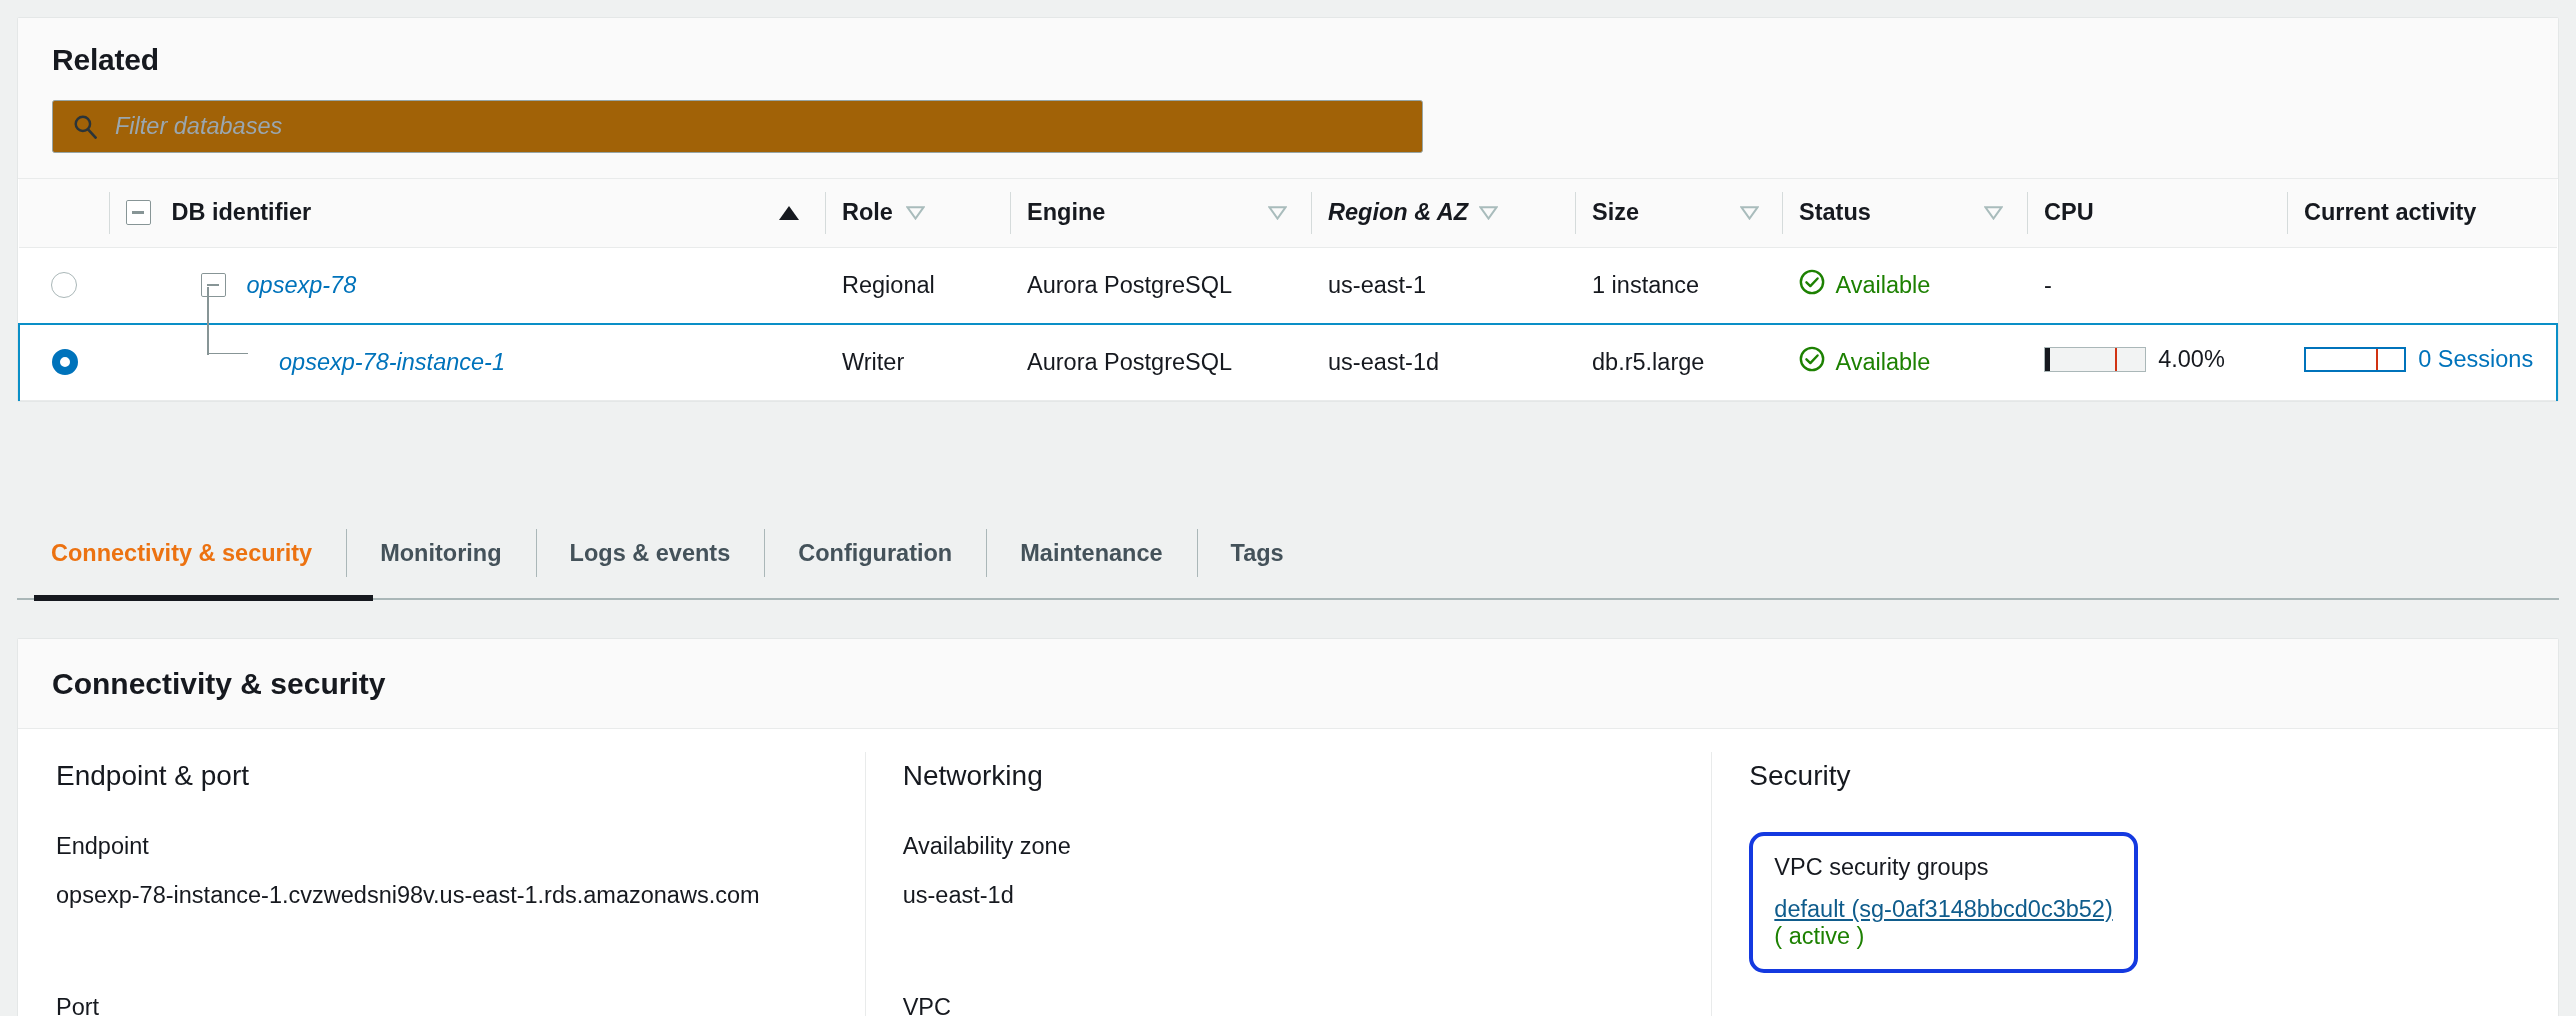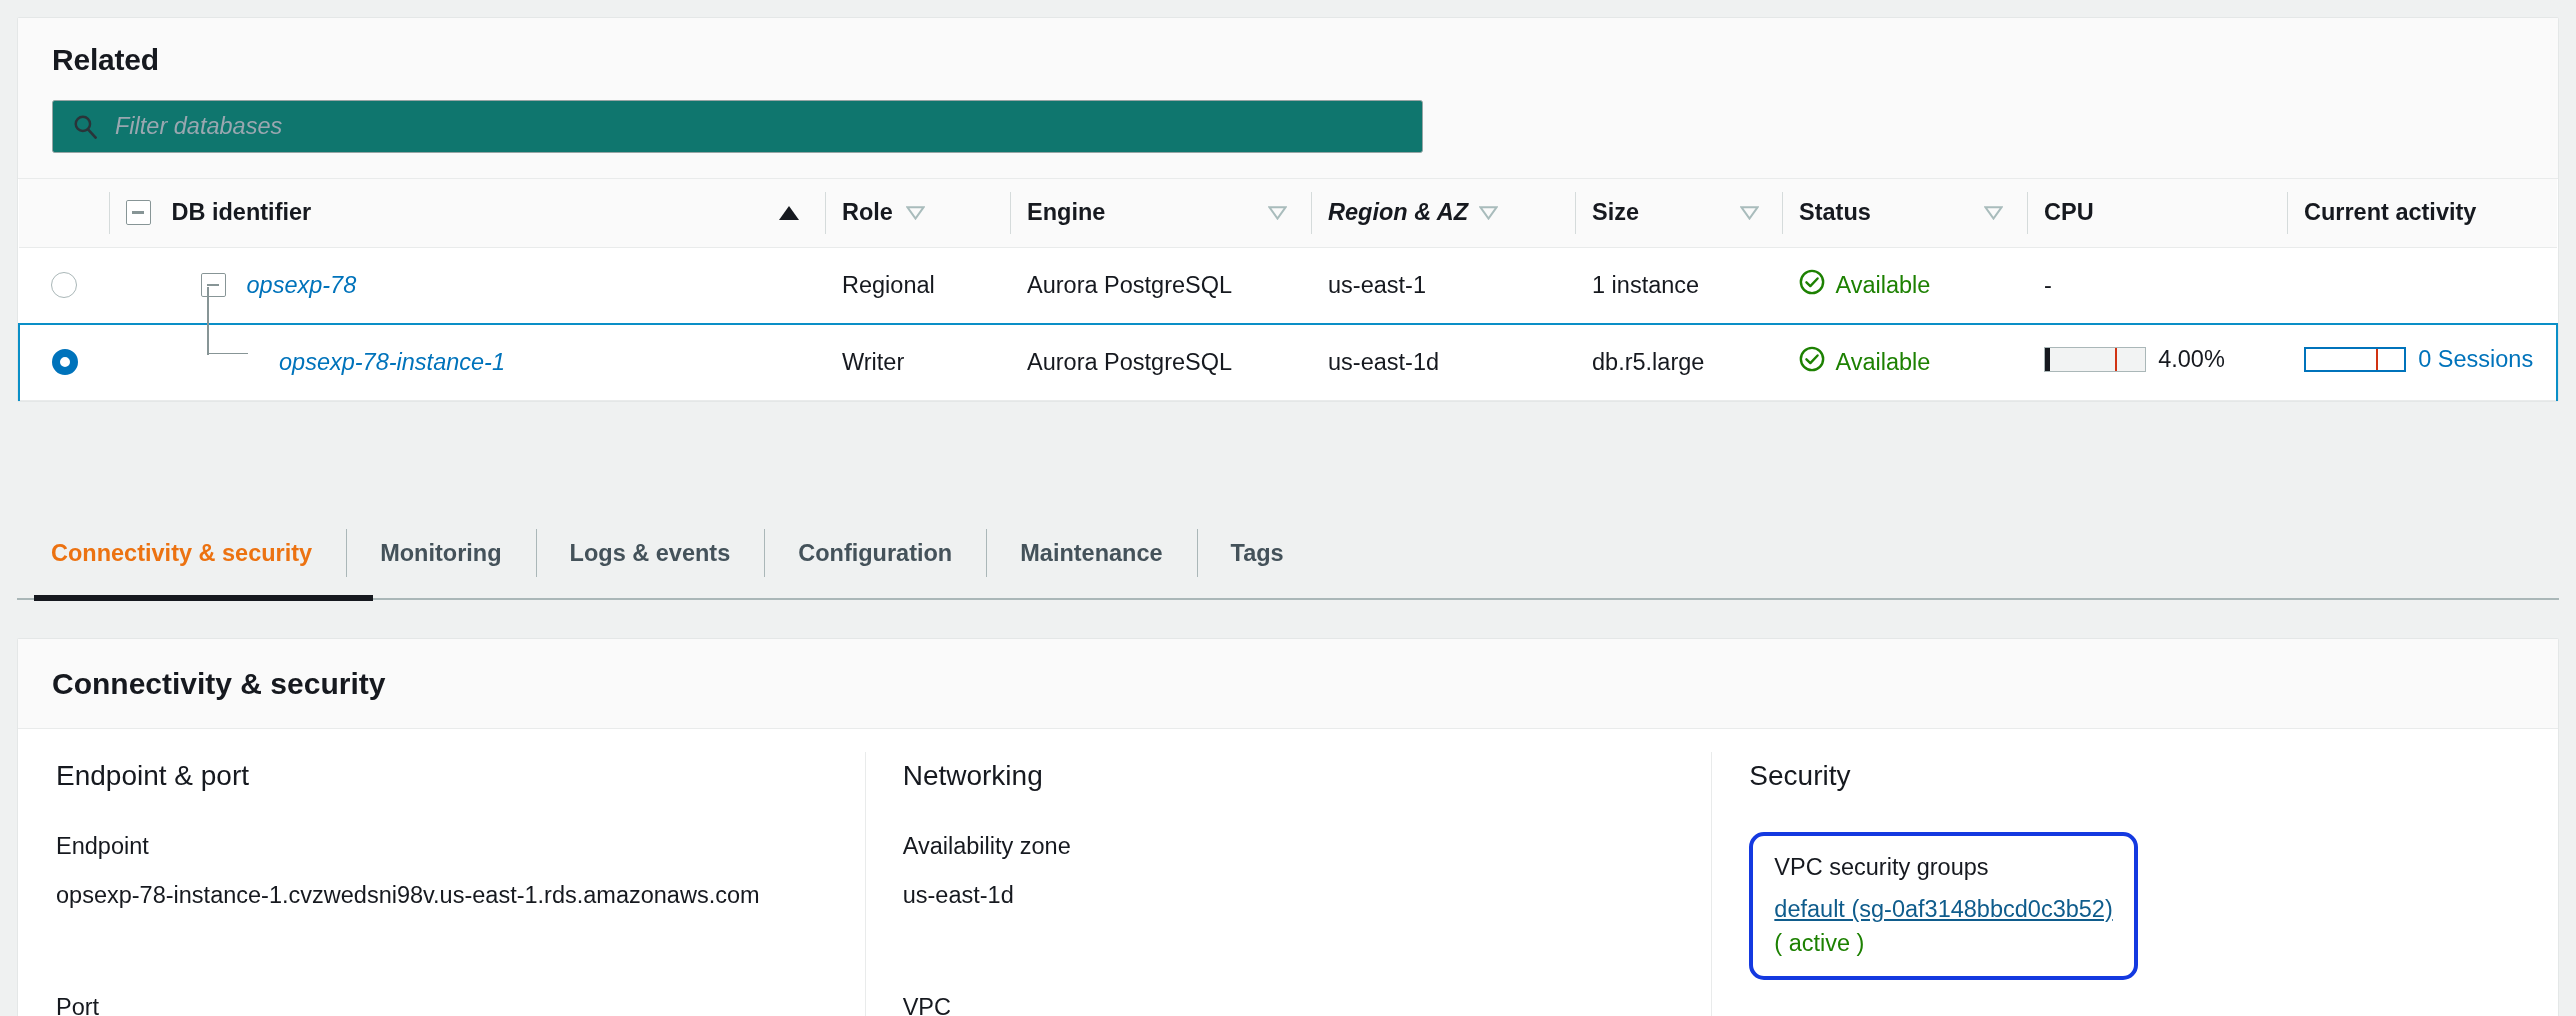--- a/index.html
+++ b/index.html
@@ -45,21 +45,21 @@
     position: relative;
     width: 1371px;
     height: 53px;
   }
   .filter-input {
     width: 100%;
     height: 53px;
     box-sizing: border-box;
     border: 0.9px solid #97a5a5;
     border-radius: 2.8px;
-    background: #0f766e;
+    background: #a16207;
     font-size: 23.5px;
     font-family: "Liberation Sans", sans-serif;
     color: #16191f;
     padding: 0 13px 0 62px;
     outline: none;
   }
   .filter-input::placeholder {
     color: #9aa7b0;
     font-style: italic;
   }
@@ -365,21 +365,21 @@
     display: inline-block;
     max-width: 100%;
     box-sizing: border-box;
   }
   .sg-box .field-label { margin-bottom: 15px; }
   .sg-link {
     font-size: 23.5px;
     color: #0f5c8c;
     text-decoration: underline;
     display: block;
-    margin-bottom: 7px;
+    margin-bottom: 0;
     cursor: pointer;
     word-break: break-all;
   }
   .sg-active {
     font-size: 23.5px;
     color: #1d8102;
   }
 </style>
 </head>
 <body>

